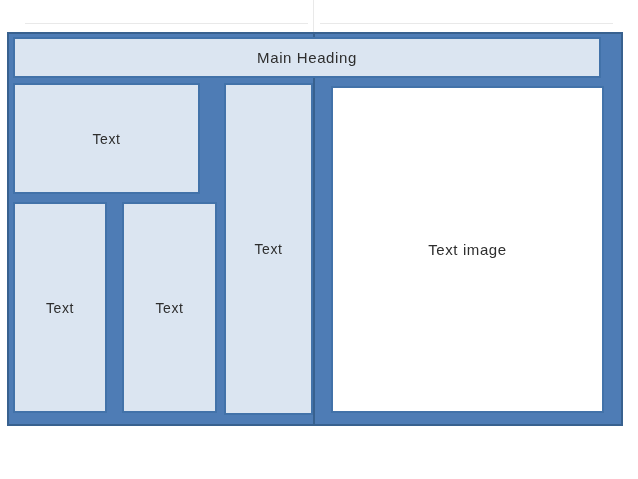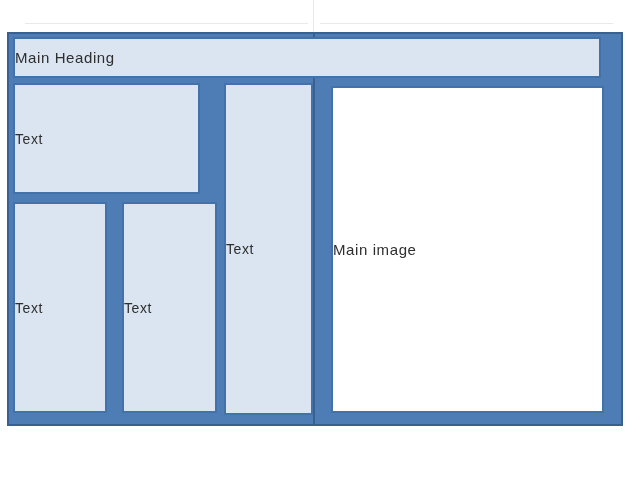--- a/index.html
+++ b/index.html
@@ -53,20 +53,21 @@
     background: var(--frame-border, #38618f);
   }
   
   .wf-box {
     position: absolute;
     box-sizing: border-box;
     background: var(--box-fill, #dbe5f1);
     border: 2px solid var(--box-border, #4272a9);
     display: flex;
     align-items: center;
+    justify-content: center;
     color: var(--text, #2e2e2e);
     font-size: 14px;
     letter-spacing: 0.6px;
   }
   .wf-box span { white-space: nowrap; }
   .heading-bar {
     left: 13px; top: 37px; width: 588px; height: 41px;
     font-size: 15px;
   }
   .top-left-box   { left: 13px;  top: 83px;  width: 187px; height: 111px; }
@@ -105,16 +106,16 @@
 
   <div class="wf-box bottom-mid-box">
     <span>Text</span>
   </div>
 
   <div class="wf-box middle-column">
     <span>Text</span>
   </div>
 
   <div class="wf-box main-image-box">
-    <span>Main image</span>
+    <span>Text image</span>
   </div>
 
 </div>
 
 </body></html>

